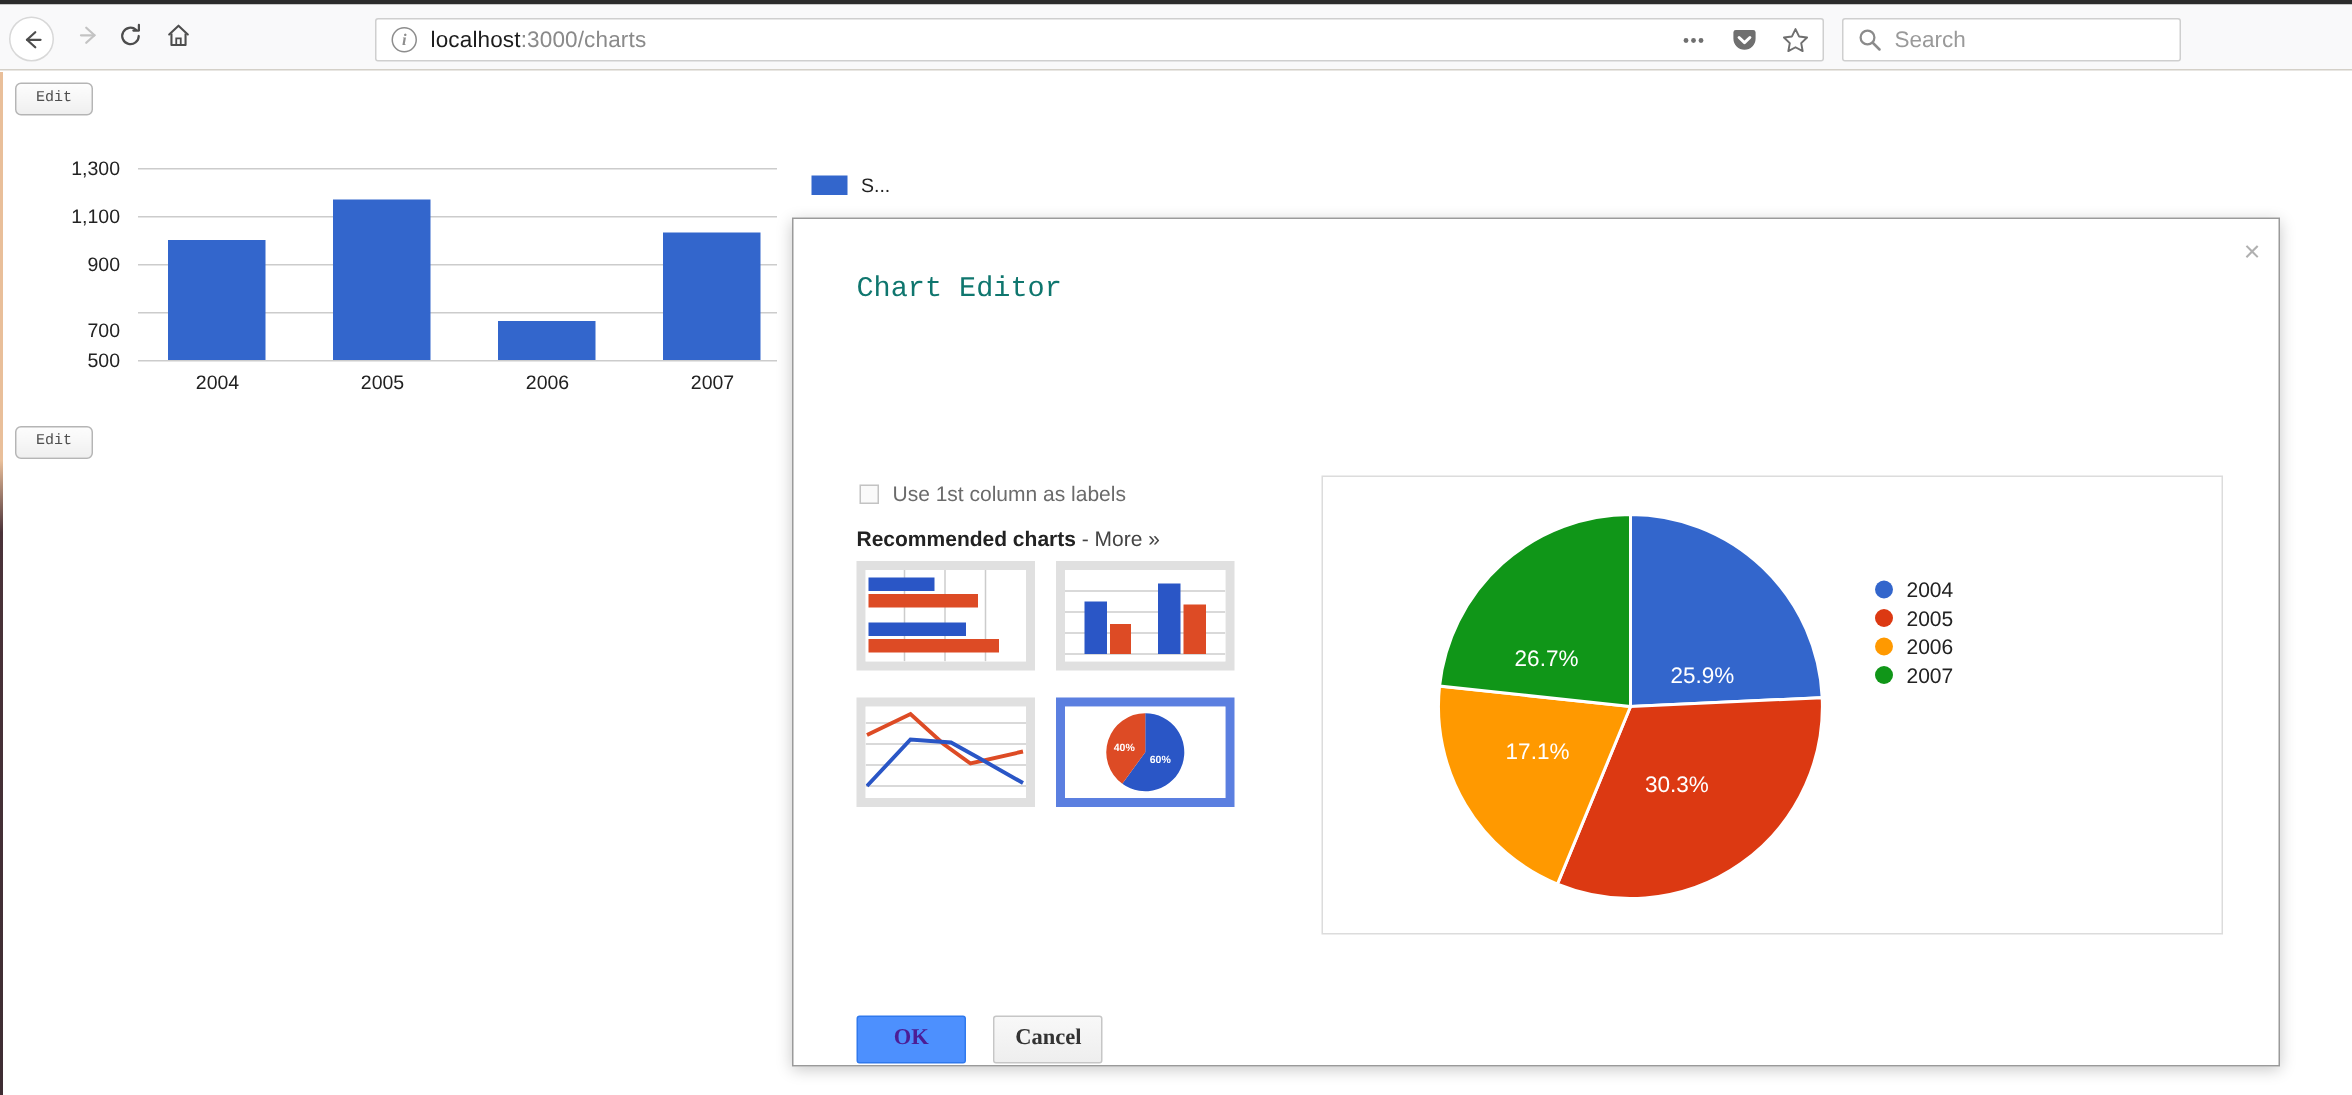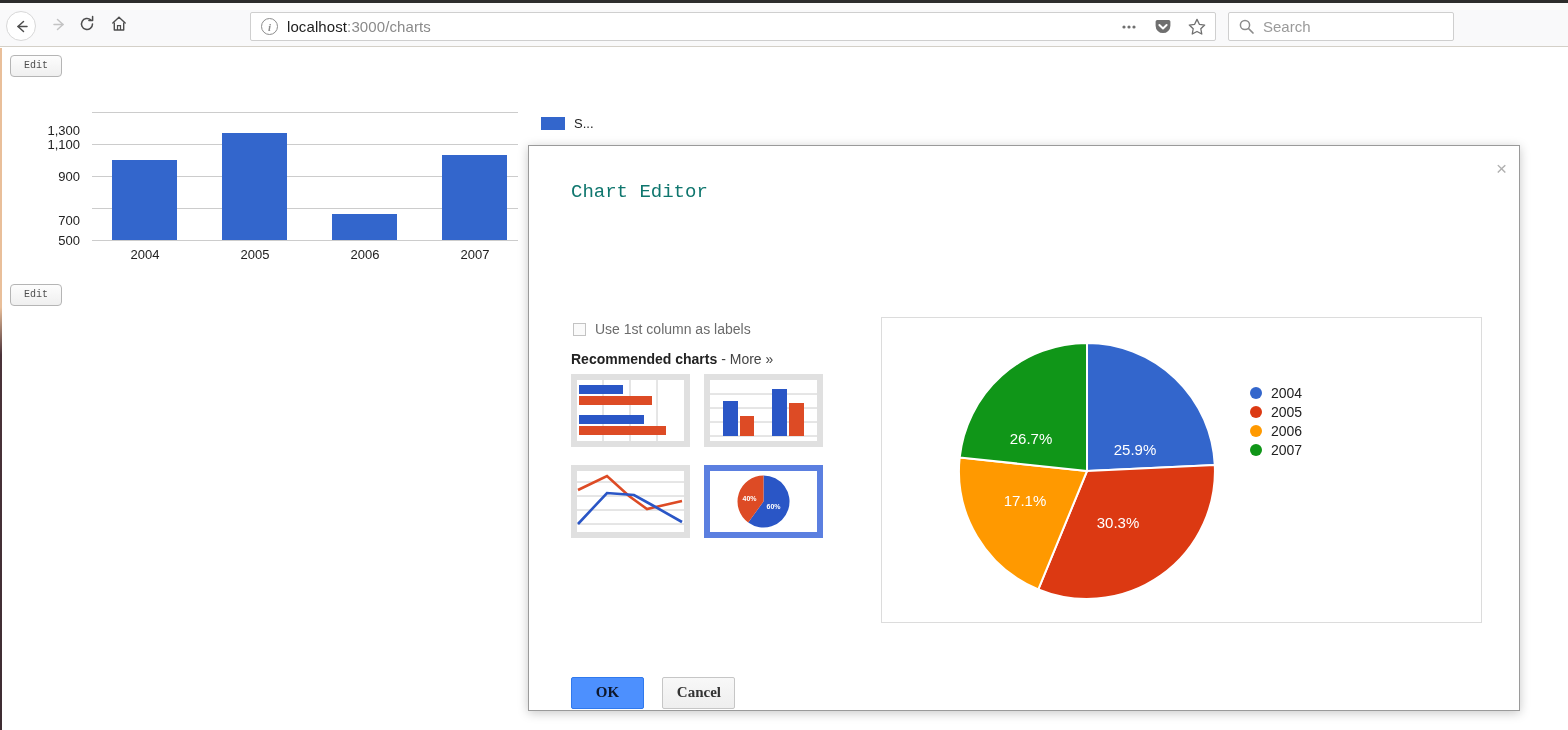--- a/index.html
+++ b/index.html
@@ -236,21 +236,21 @@
 
   
   #dialog-footer { position: absolute; left: 42px; top: 531px; }
   .dlg-btn {
     display: inline-block; font-family: "Liberation Serif", serif;
     font-weight: bold; font-size: 15px;
     padding: 6px 0 7px 0; width: 73px; text-align: center;
     border-radius: 2px; cursor: default;
   }
   #ok-button {
-    background: #4d90fe; border: 1px solid #3079ed; color: #0f172a;
+    background: #4d90fe; border: 1px solid #3079ed; color: #4c1d95;
   }
   #cancel-button {
     background: linear-gradient(to bottom,#f8f8f8,#eeeeee);
     border: 1px solid #c6c6c6; color: #333; margin-left: 14px;
   }
 </style>
 </head>
 <body>
 
 <div id="browser-topstrip"></div>
@@ -337,21 +337,21 @@
   <div class="edit-button" id="edit-button-chart">Edit</div>
 
   <div id="bar-chart">
 
     <div class="bc-grid" style="left:92px; top:70px;  width:426px;"></div>
     <div class="bc-grid" style="left:92px; top:102px; width:426px;"></div>
     <div class="bc-grid" style="left:92px; top:134px; width:426px;"></div>
     <div class="bc-grid" style="left:92px; top:6px;   width:426px;"></div>
     <div class="bc-grid" style="left:92px; top:38px;  width:426px;"></div>
 
-    <div class="bc-ylabel" style="left:20px; top:24px;">1,300</div>
+    <div class="bc-ylabel" style="left:20px; top:6px;">1,300</div>
     <div class="bc-ylabel" style="left:20px; top:38px;">1,100</div>
     <div class="bc-ylabel" style="left:20px; top:70px;">900</div>
     <div class="bc-ylabel" style="left:20px; top:102px;margin-top:12px;">700</div>
     <div class="bc-ylabel" style="left:20px; top:134px;">500</div>
 
     <div class="bc-bar" style="left:112px; top:54px;  width:65px; height:80px;"></div>
     <div class="bc-bar" style="left:222px; top:27px;  width:65px; height:107px;"></div>
     <div class="bc-bar" style="left:332px; top:108px; width:65px; height:26px;"></div>
     <div class="bc-bar" style="left:442px; top:49px;  width:65px; height:85px;"></div>
 

